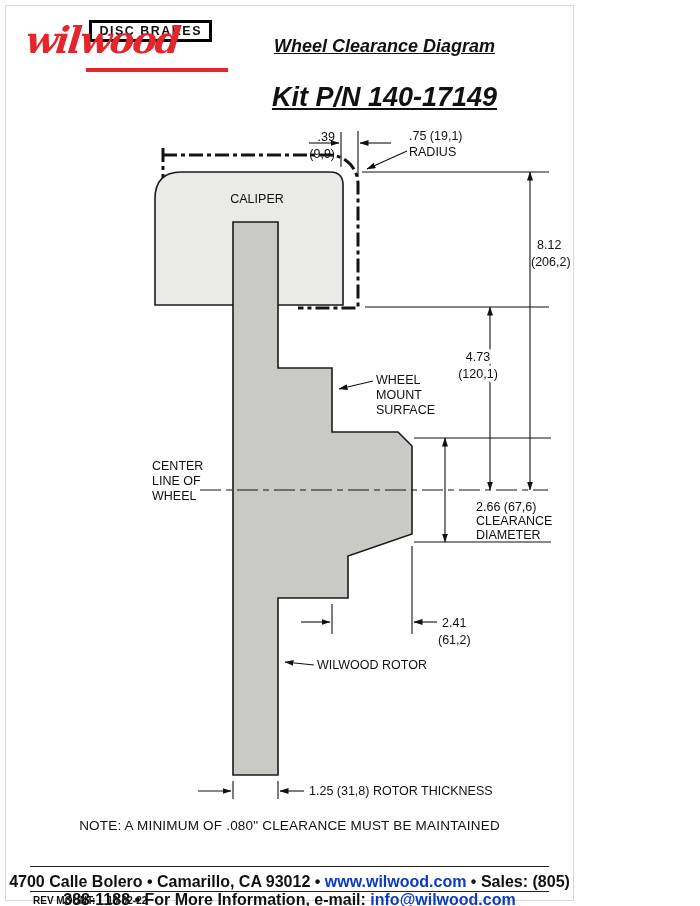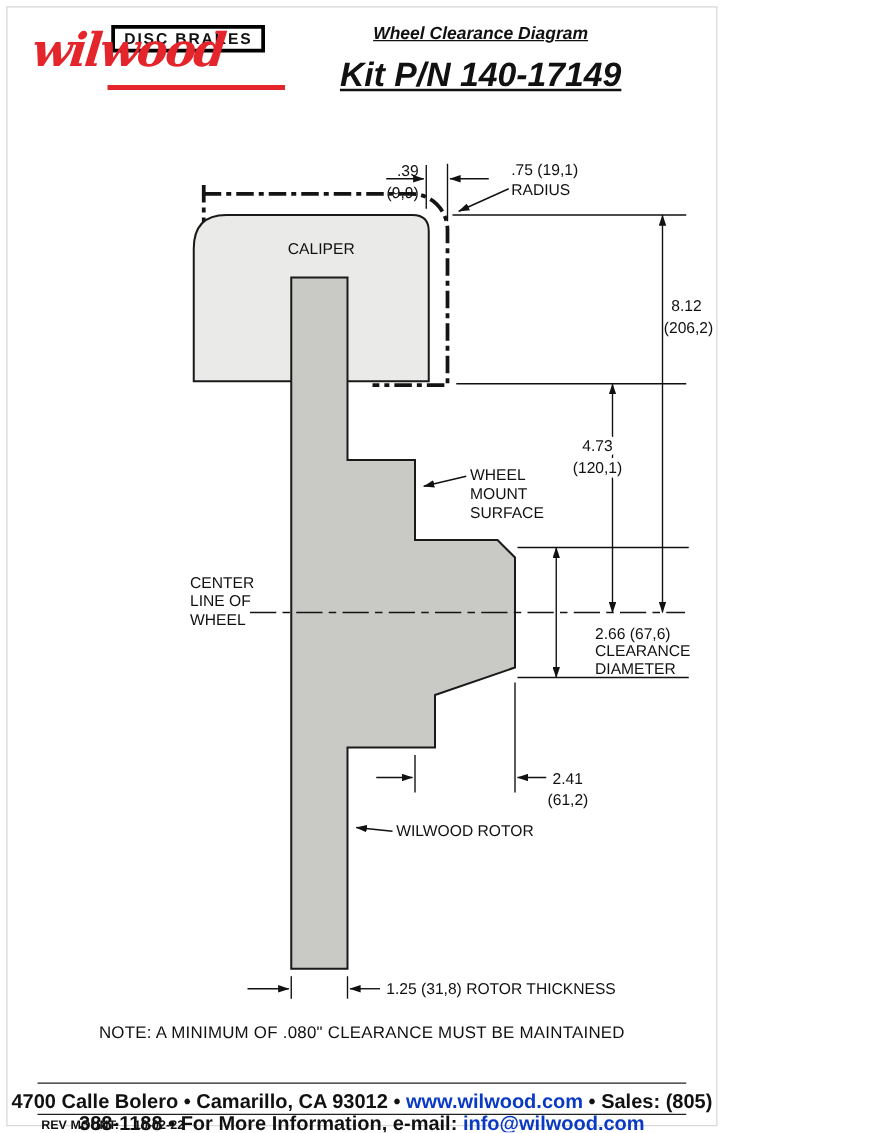--- a/index.html
+++ b/index.html
@@ -17,22 +17,22 @@
   }
   .logo-script {
     position:absolute; left:0; top:6px; z-index:2; line-height:1;
     font-family:"DejaVu Serif", serif; font-style:italic; font-weight:bold;
     font-size:37px; letter-spacing:-2px; color:#e4252b; transform:skewX(-6deg);
   }
   .logo-bar { position:absolute; left:60px; top:52px; width:142px; height:3.5px; background:#e4252b; }
 
   
   .titles { position:absolute; left:205px; right:15px; top:18px; text-align:center; }
-  .doc-title { font-size:14px; font-weight:bold; font-style:italic; text-decoration:underline; }
-  .kit-title { margin-top:11px; font-size:27px; font-weight:bold; font-style:italic; text-decoration:underline; }
+  .doc-title { font-size:18px; font-weight:bold; font-style:italic; text-decoration:underline;margin-top:18px; }
+  .kit-title { margin-top:25px; font-size:27px; font-weight:bold; font-style:italic; text-decoration:underline; }
 
   
   svg.diagram { position:absolute; left:0; top:0; width:700px; height:906px; }
   svg text { font-family:"Liberation Sans", sans-serif; font-size:12.5px; fill:#111; }
   .halo { paint-order:stroke; stroke:#ffffff; stroke-width:7px; stroke-linejoin:round; }
   .dimline { stroke:#111; stroke-width:1.1; fill:none; }
   .thick-dash { stroke:#141414; stroke-width:3; fill:none; stroke-dasharray:14 4 4 4; }
   .center-dash { stroke:#141414; stroke-width:1.2; fill:none; stroke-dasharray:21 5 6 5; }
   .shape { stroke:#1a1a1a; stroke-width:1.6; }
 

